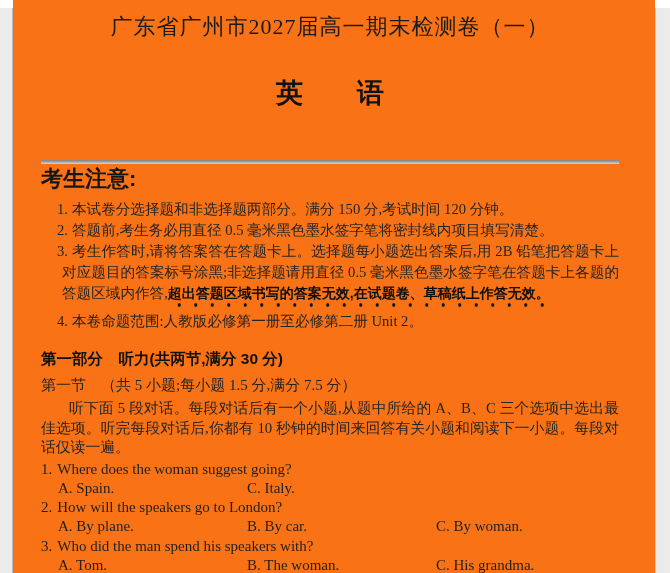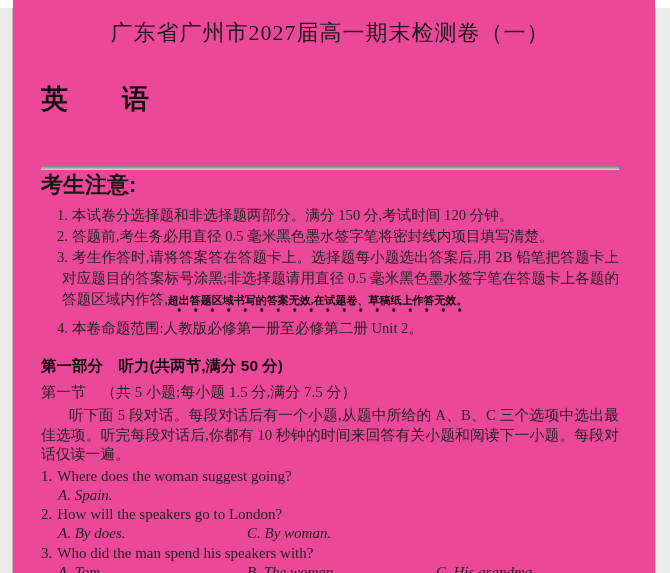--- a/index.html
+++ b/index.html
@@ -7,69 +7,69 @@
     width:670px;height:573px;overflow:hidden;position:relative;
     background:#ffffff;
     font-family:"Liberation Serif","DejaVu Serif",serif;
     color:#222;
   }
   .side-strip{position:absolute;top:8px;bottom:0;background:#ebebeb;}
   .side-strip.left{left:0;width:12px;border-right:1px solid #b9b9b9;}
   .side-strip.right{right:0;width:14px;border-left:1px solid #cccccc;}
   .page{
     position:absolute;left:13px;right:15px;top:0;bottom:0;
-    background:#ec4899;padding:14px 36px 0 28px;box-sizing:border-box;
+    background:#f97316;padding:8px 36px 0 28px;box-sizing:border-box;
   }
   .doc-title{
     text-align:center;font-size:22px;letter-spacing:1px;
     color:#1b1b1b;font-weight:500;margin:4px 0 0 0;
   }
   .doc-subject{
-    font-size:27px;font-weight:bold;
+    text-align:center;font-size:27px;font-weight:bold;
     font-family:"Liberation Sans","DejaVu Sans",sans-serif;
     color:#111;margin-top:33px;
   }
   .rule{
     height:4px;margin-top:49px;
     background:linear-gradient(180deg,#808080 0%,#a8a8a8 50%,#d6d6d6 100%);
   }
   .notice-head{
     font-family:"Liberation Sans","DejaVu Sans",sans-serif;
     font-weight:bold;font-size:22px;color:#161616;margin-top:0;
   }
   .notice-list{margin-top:5px;}
   .notice-item{
     font-size:14.6px;line-height:21px;text-align:justify;
     padding-left:21px;text-indent:-5px;color:#242424;
   }
   .notice-item .num{margin-right:4px;}
   .notice-item.last{margin-top:7px;}
   .em-bold{
-    font-family:Liberation Serif, serif;
-    font-weight:bold;font-size:11px;color:#0e0e0e;
+    font-family:Liberation Sans, sans-serif;
+    font-weight:bold;font-size:14px;color:#0e0e0e;
     padding-bottom:7px;
     background-image:radial-gradient(circle,#151515 1.6px,rgba(0,0,0,0) 1.9px);
     background-size:16.5px 6px;background-repeat:repeat-x;
     background-position:3px bottom;
   }
   .part-head{
     font-family:"Liberation Sans","DejaVu Sans",sans-serif;
     font-weight:bold;font-size:15.5px;color:#101010;margin-top:17px;
   }
   .section-head{font-size:15px;margin-top:6px;color:#242424;}
   .listen-para{
     font-size:14.8px;line-height:19.5px;text-align:justify;
     text-indent:28px;margin-top:4px;color:#242424;
   }
   .questions{margin-top:2px;}
   .q-text{font-size:15px;line-height:19.3px;color:#1f1f1f;}
   .q-text .qnum{margin-right:5px;}
   .q-options{
     display:flex;font-size:15px;line-height:19.3px;
-    padding-left:17px;color:#1f1f1f;font-style:italic;
+    padding-left:17px;color:#1f1f1f;
   }
   .q-options .col-a{width:189px;flex:0 0 auto;}
   .q-options .col-b{width:189px;flex:0 0 auto;}
   .q-options .col-c{flex:1 1 auto;}
 </style>
 </head>
 <body>
 
 <div class="side-strip left"></div>
 <div class="side-strip right"></div>
@@ -91,38 +91,40 @@
       <span class="num">2.</span><span>答题前,考生务必用直径 0.5 毫米黑色墨水签字笔将密封线内项目填写清楚。</span>
     </div>
     <div class="notice-item">
       <span class="num">3.</span><span>考生作答时,请将答案答在答题卡上。选择题每小题选出答案后,用 2B 铅笔把答题卡上对应题目的答案标号涂黑;非选择题请用直径 0.5 毫米黑色墨水签字笔在答题卡上各题的答题区域内作答,</span><span class="em-bold">超出答题区域书写的答案无效,在试题卷、草稿纸上作答无效。</span>
     </div>
     <div class="notice-item last">
       <span class="num">4.</span><span>本卷命题范围:人教版必修第一册至必修第二册 Unit 2。</span>
     </div>
   </div>
 
-  <div class="part-head">第一部分　听力(共两节,满分 50 分)</div>
+  <div class="part-head">第一部分　听力(共两节,满分 30 分)</div>
   <div class="section-head">第一节　（共 5 小题;每小题 1.5 分,满分 7.5 分）</div>
   <div class="listen-para">听下面 5 段对话。每段对话后有一个小题,从题中所给的 A、B、C 三个选项中选出最佳选项。听完每段对话后,你都有 10 秒钟的时间来回答有关小题和阅读下一小题。每段对话仅读一遍。</div>
 
   <div class="questions">
 
     <div class="q-text">
       <span class="qnum">1.</span><span>Where does the woman suggest going?</span>
     </div>
     <div class="q-options">
       <span class="col-a">A. Spain.</span>
+      <span class="col-c">C. Italy.</span>
     </div>
 
     <div class="q-text">
       <span class="qnum">2.</span><span>How will the speakers go to London?</span>
     </div>
     <div class="q-options">
-      <span class="col-a">A. By does.</span>
+      <span class="col-a">A. By plane.</span>
+      <span class="col-b">B. By car.</span>
       <span class="col-c">C. By woman.</span>
     </div>
 
     <div class="q-text">
       <span class="qnum">3.</span><span>Who did the man spend his speakers with?</span>
     </div>
     <div class="q-options">
       <span class="col-a">A. Tom.</span>
       <span class="col-b">B. The woman.</span>
       <span class="col-c">C. His grandma.</span>

